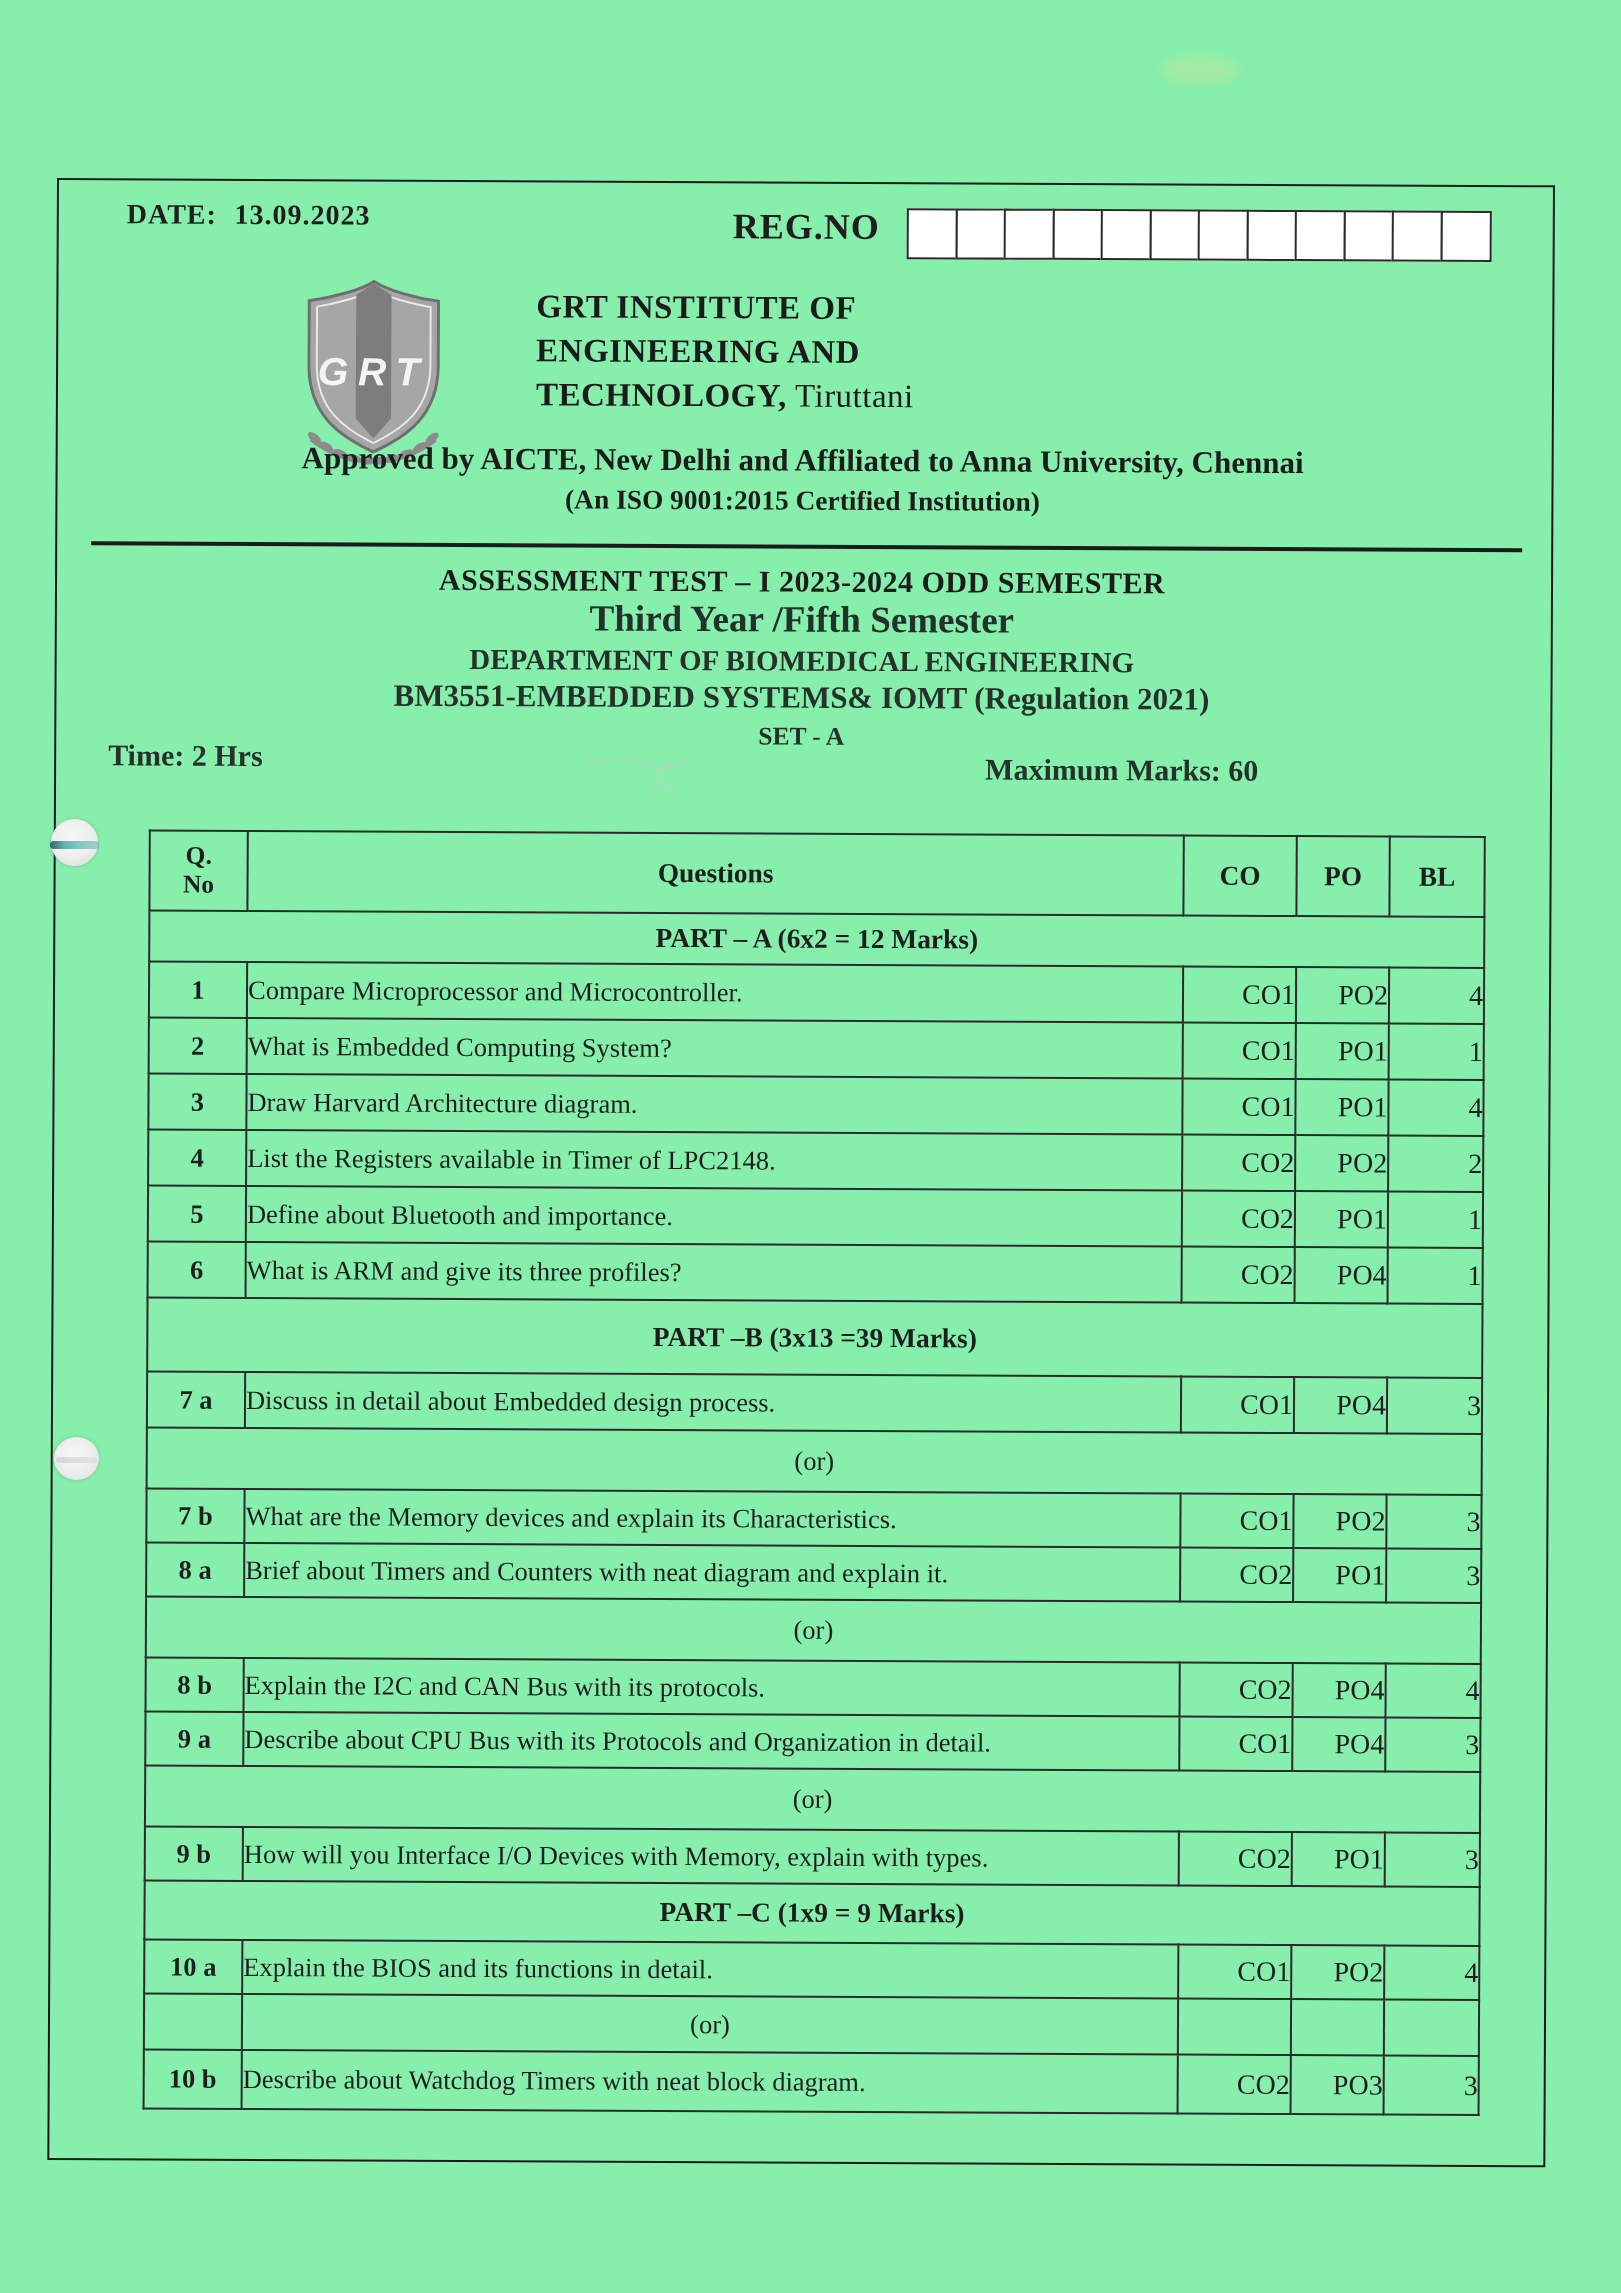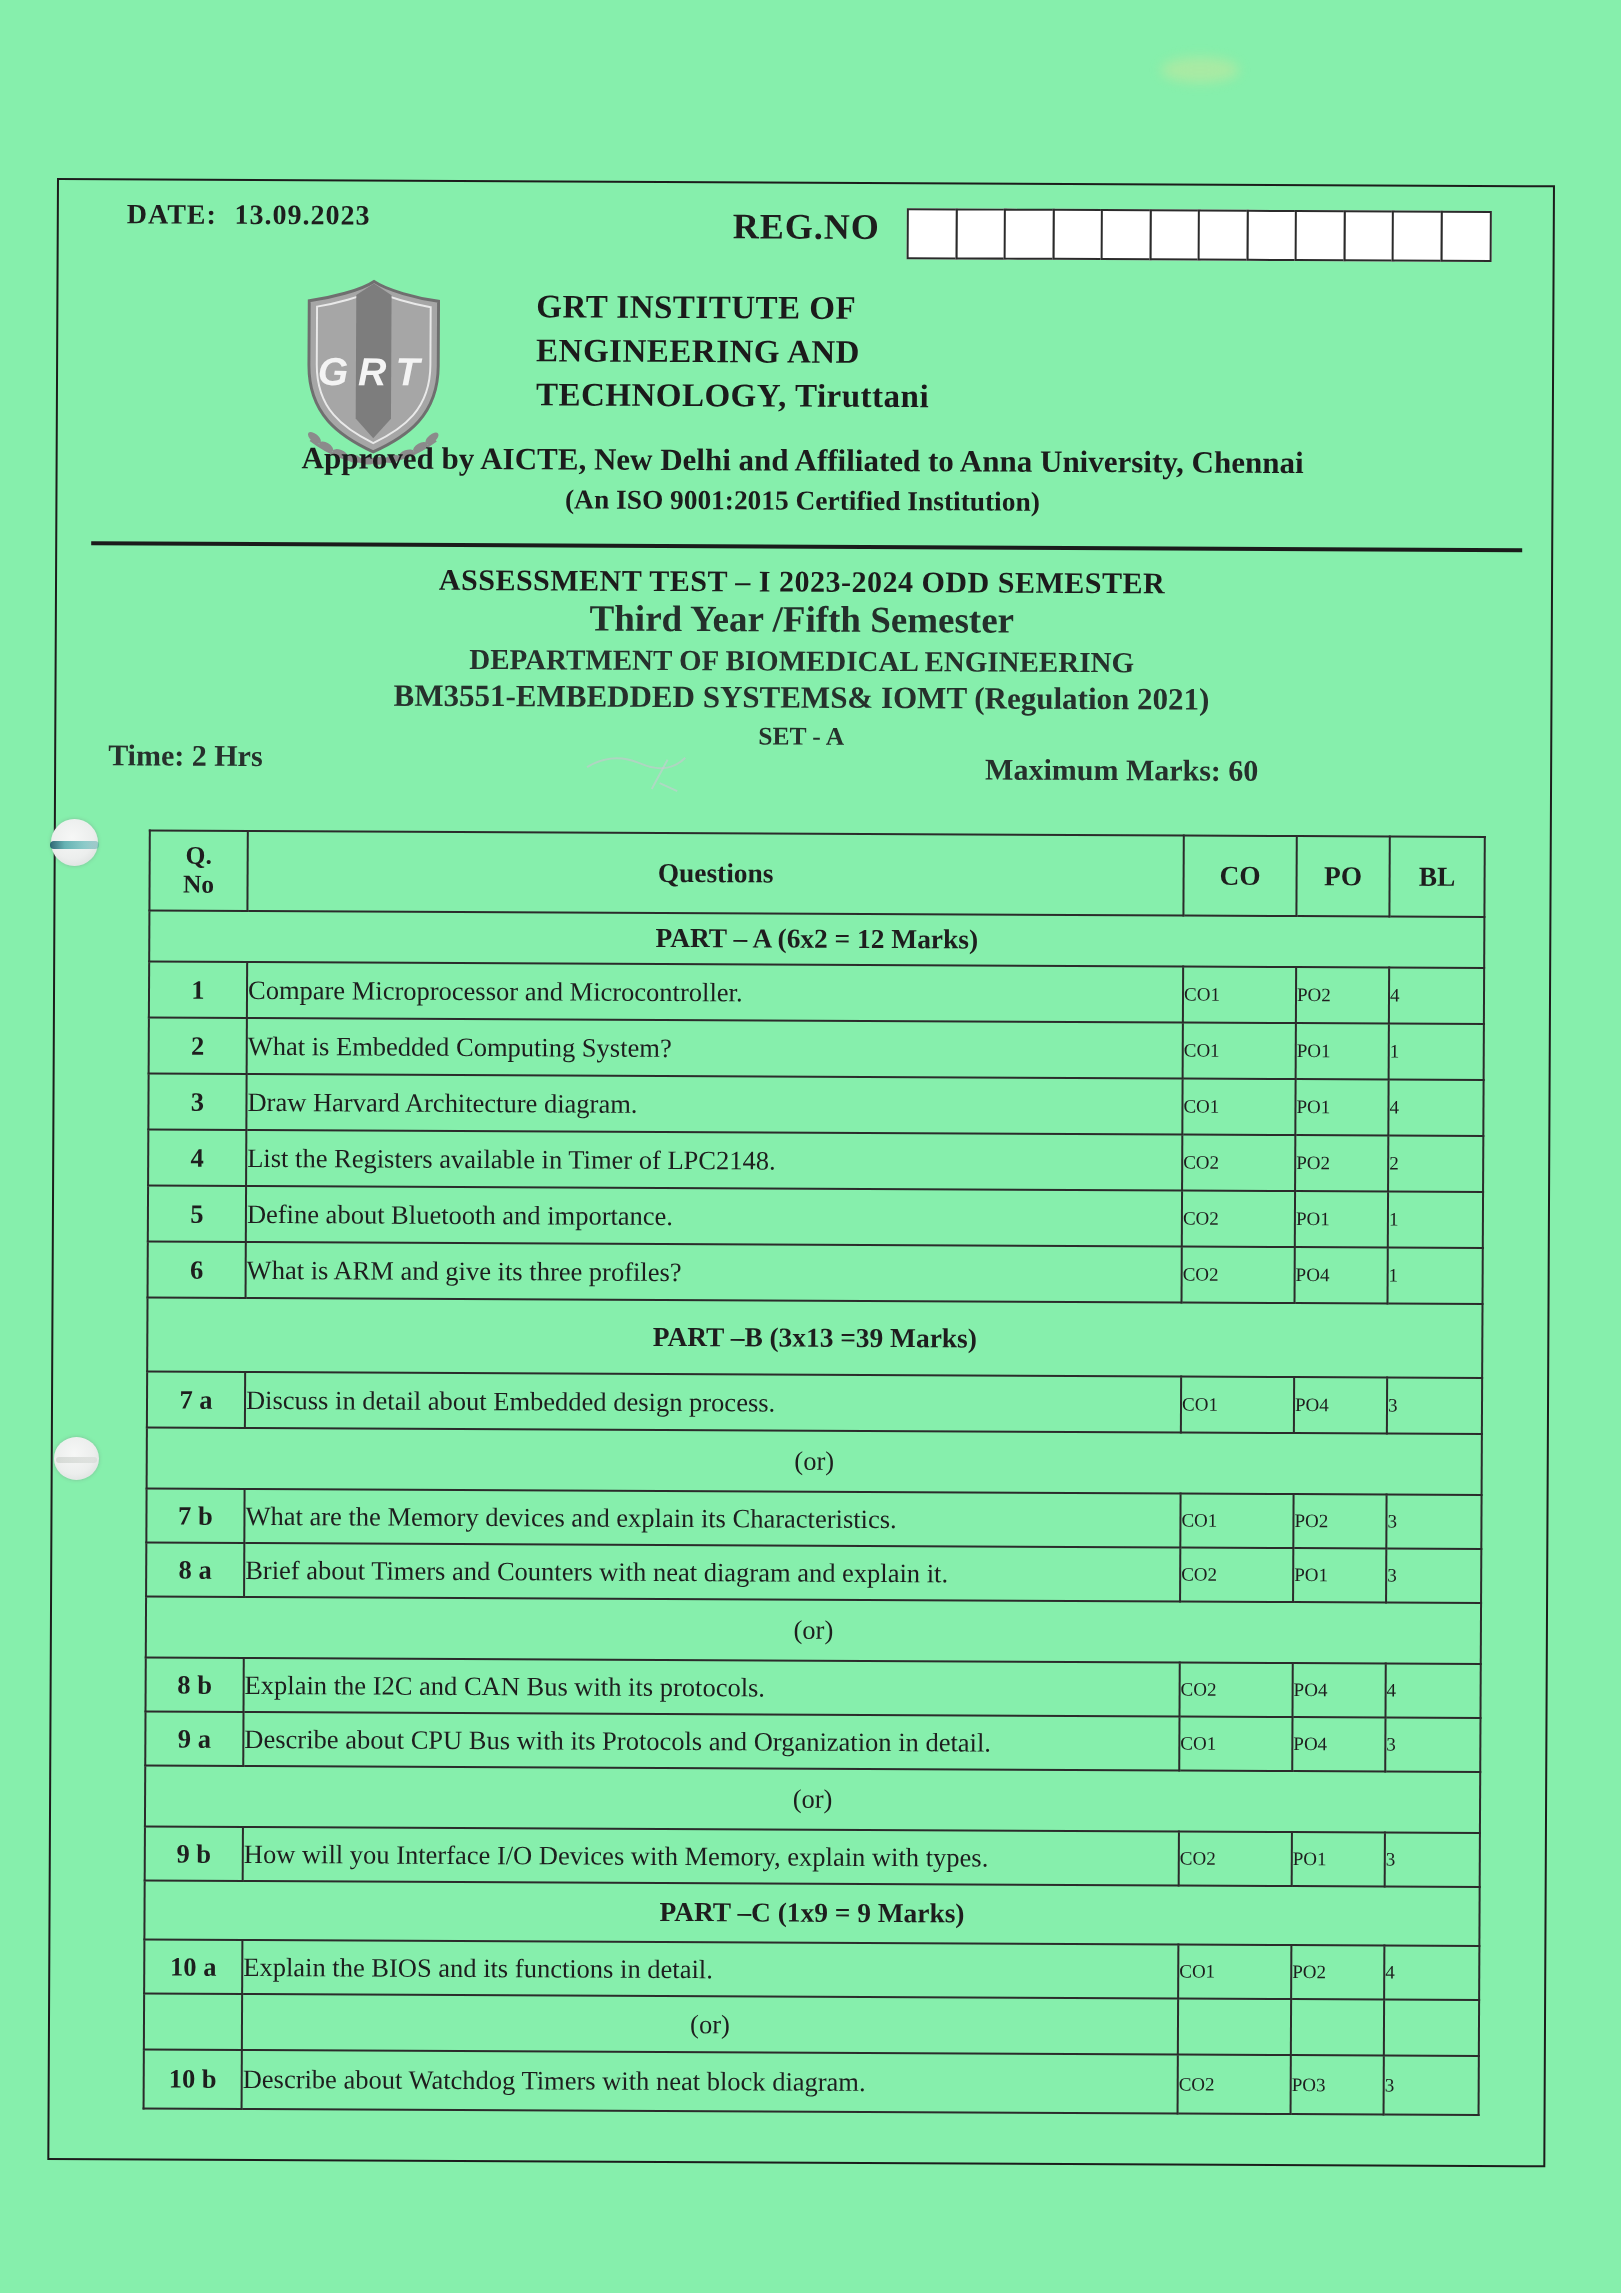--- a/index.html
+++ b/index.html
@@ -15,21 +15,21 @@
   .regno-label{position:absolute;left:733px;top:202px;font-size:36px;font-weight:bold;letter-spacing:1px;}
   .regno-boxes{position:absolute;left:907px;top:204px;display:flex;}
   .regno-cell{width:51px;height:51px;border:2.5px solid #2b2b2b;box-sizing:border-box;margin-left:-2.5px;background:#fff;}
   .regno-cell:first-child{margin-left:0;}
   
   .shield-logo{position:absolute;left:290px;top:274px;font-style:italic;}
   .tuv-logo{position:absolute;left:1137px;top:282px;}
   
   .inst{position:absolute;left:537px;top:282px;font-size:33px;font-weight:bold;line-height:44px;
         letter-spacing:0.5px;color:#1b1b1b;}
-  .inst .reg{font-weight:bold;}
+  .inst .reg{font-weight:normal;}
   .center-line{position:absolute;left:57px;width:1494px;text-align:center;font-weight:bold;color:#1c1c1c;}
   .approved{top:439px;font-size:31px;}
   .isoline{top:482px;font-size:27.4px;}
   .rule{position:absolute;left:93px;top:541px;width:1431px;height:3.9px;background:#1b1b1b;}
   .t1{top:561px;font-size:30px;letter-spacing:0.5px;}
   .t2{top:594px;font-size:37px;color:#24302b;}
   .t3{top:641px;font-size:29px;color:#26312c;}
   .t4{top:676px;font-size:31px;color:#26312c;}
   .t5{top:718px;font-size:25.5px;color:#26312c;}
   .time-label{position:absolute;left:111px;top:738px;font-size:30px;font-weight:bold;color:#26312c;}
@@ -38,21 +38,21 @@
   .extable{position:absolute;left:152px;top:829px;width:1335px;border-collapse:collapse;
            table-layout:fixed;font-size:26.5px;color:#1e1e1e;border:2.9px solid #232323;}
   .extable td,.extable th{border:2.5px solid #2b2b2b;padding:0;vertical-align:middle;background:transparent;}
   .extable th{font-weight:bold;}
   .th-qno{white-space:pre-line;font-size:25.5px;line-height:1.12;text-align:center;}
   .th-c{text-align:center;font-size:27.4px;}
   .band td{font-weight:bold;text-align:center;font-size:27.4px;}
   .orrow td{text-align:center;font-size:26.5px;font-weight:normal;}
   .c-no{text-align:center;font-weight:bold;font-size:26.5px;}
   .c-q{text-align:left;padding-left:15.7px;font-size:26.5px;}
-  .c-v{text-align:left;font-size:19px;}
+  .c-v{text-align:right;font-size:28px;}
   .h-head{height:80px;} .h-banda{height:51px;} .h-q{height:56px;} .h-bandb{height:74px;}
   .h-or{height:61px;} .h-q2{height:54px;} .h-bandc{height:59px;} .h-orc{height:56px;} .h-qlast{height:59px;}
   
   .hole{position:absolute;border-radius:50%;
         background:radial-gradient(circle at 45% 40%, #f6f7f6 0%, #eceeed 55%, #dcdfde 85%, #d2d6d5 100%);
         box-shadow:0 0 3.9px rgba(120,130,128,0.45);}
   .hole1{left:51px;top:819px;width:47px;height:47px;}
   .hole2{left:54px;top:1437px;width:45px;height:43px;}
   .hole-streak{position:absolute;left:-1px;top:21.6px;width:49px;height:8.8px;border-radius:3.9px;
         background:linear-gradient(90deg, rgba(16,80,96,0.85) 0%, rgba(42,150,152,0.7) 30%, rgba(58,170,168,0.55) 70%, rgba(42,140,148,0.35) 100%);}

